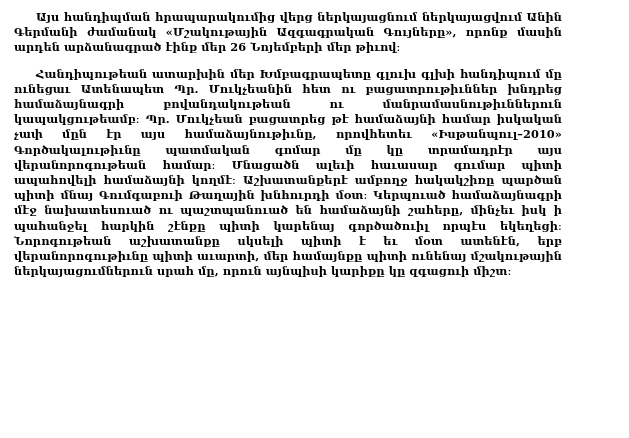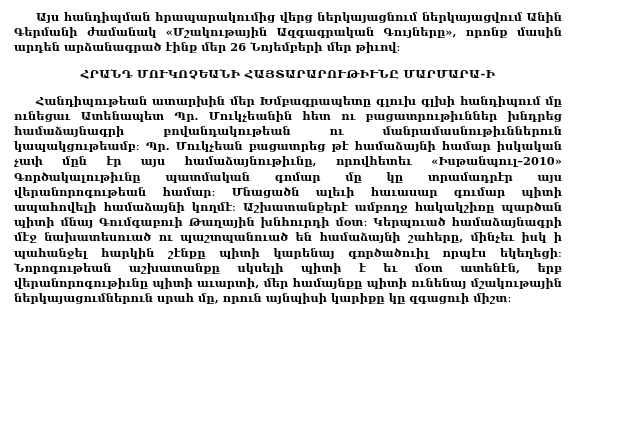--- a/index.html
+++ b/index.html
@@ -39,19 +39,18 @@
   }
 </style>
 </head>
 <body>
 
 <div class="page">
   <div class="doc">
 
     <p class="body-par">Այս հանդիպման հրապարակումից վերց ներկայացնում ներկայացվում Անին Գերմանի ժամանակ «Մշակութային Ազգագրական Գույները», որոնք մասին արդեն արձանագրած էինք մեր 26 Նոյեմբերի մեր թիւով։</p>
 
-    <h2 class="doc-heading">ՀՐԱՆԴ ՄՈՒԿՈՉԵԱՆԻ ՀԱՅՏԱՐԱՐՈՒԹԻՒՆԸ ՄԱՐՄԱՐԱ-Ի</h2>
 
     <p class="body-par">Հանդիպութեան ատարխին մեր Խմբագրապետը գլուխ գլխի հանդիպում մը ունեցաւ Ատենապետ Պր. Մուկչեանին հետ ու բացատրութիւններ խնդրեց համաձայնագրի բովանդակութեան ու մանրամասնութիւններուն կապակցութեամբ։ Պր. Մուկչեան բացատրեց թէ համաձայնի համար իսկական չափ մըն էր այս համաձայնութիւնը, որովհետեւ «Իսթանպուլ–2010» Գործակալութիւնը պատմական գոմար մը կը տրամադրէր այս վերանորոգութեան համար։ Մնացածն ալեւի հաւասար գումար պիտի ապահովելի համաձայնի կողմէ։ Աշխատանքերէ ամբողջ հակակշիռը պարծան պիտի մնայ Գումգաբուի Թաղային խնհուրդի մօտ։ Կերպուած համաձայնագրի մէջ նախատեսուած ու պաշտպանուած են համաձայնի շահերը, մինչեւ իսկ ի պահանջել հարկին շէնքը պիտի կարենայ գործածուիլ որպէս եկեղեցի։ Նորոգութեան աշխատանքը սկսելի պիտի է եւ մօտ ատենէն, երբ վերանորոգութիւնը պիտի աւարտի, մեր համայնքը պիտի ունենայ մշակութային ներկայացումներուն սրահ մը, որուն այնպիսի կարիքը կը զգացուի միշտ։</p>
 
 
   </div>
 </div>
 
 </body></html>

